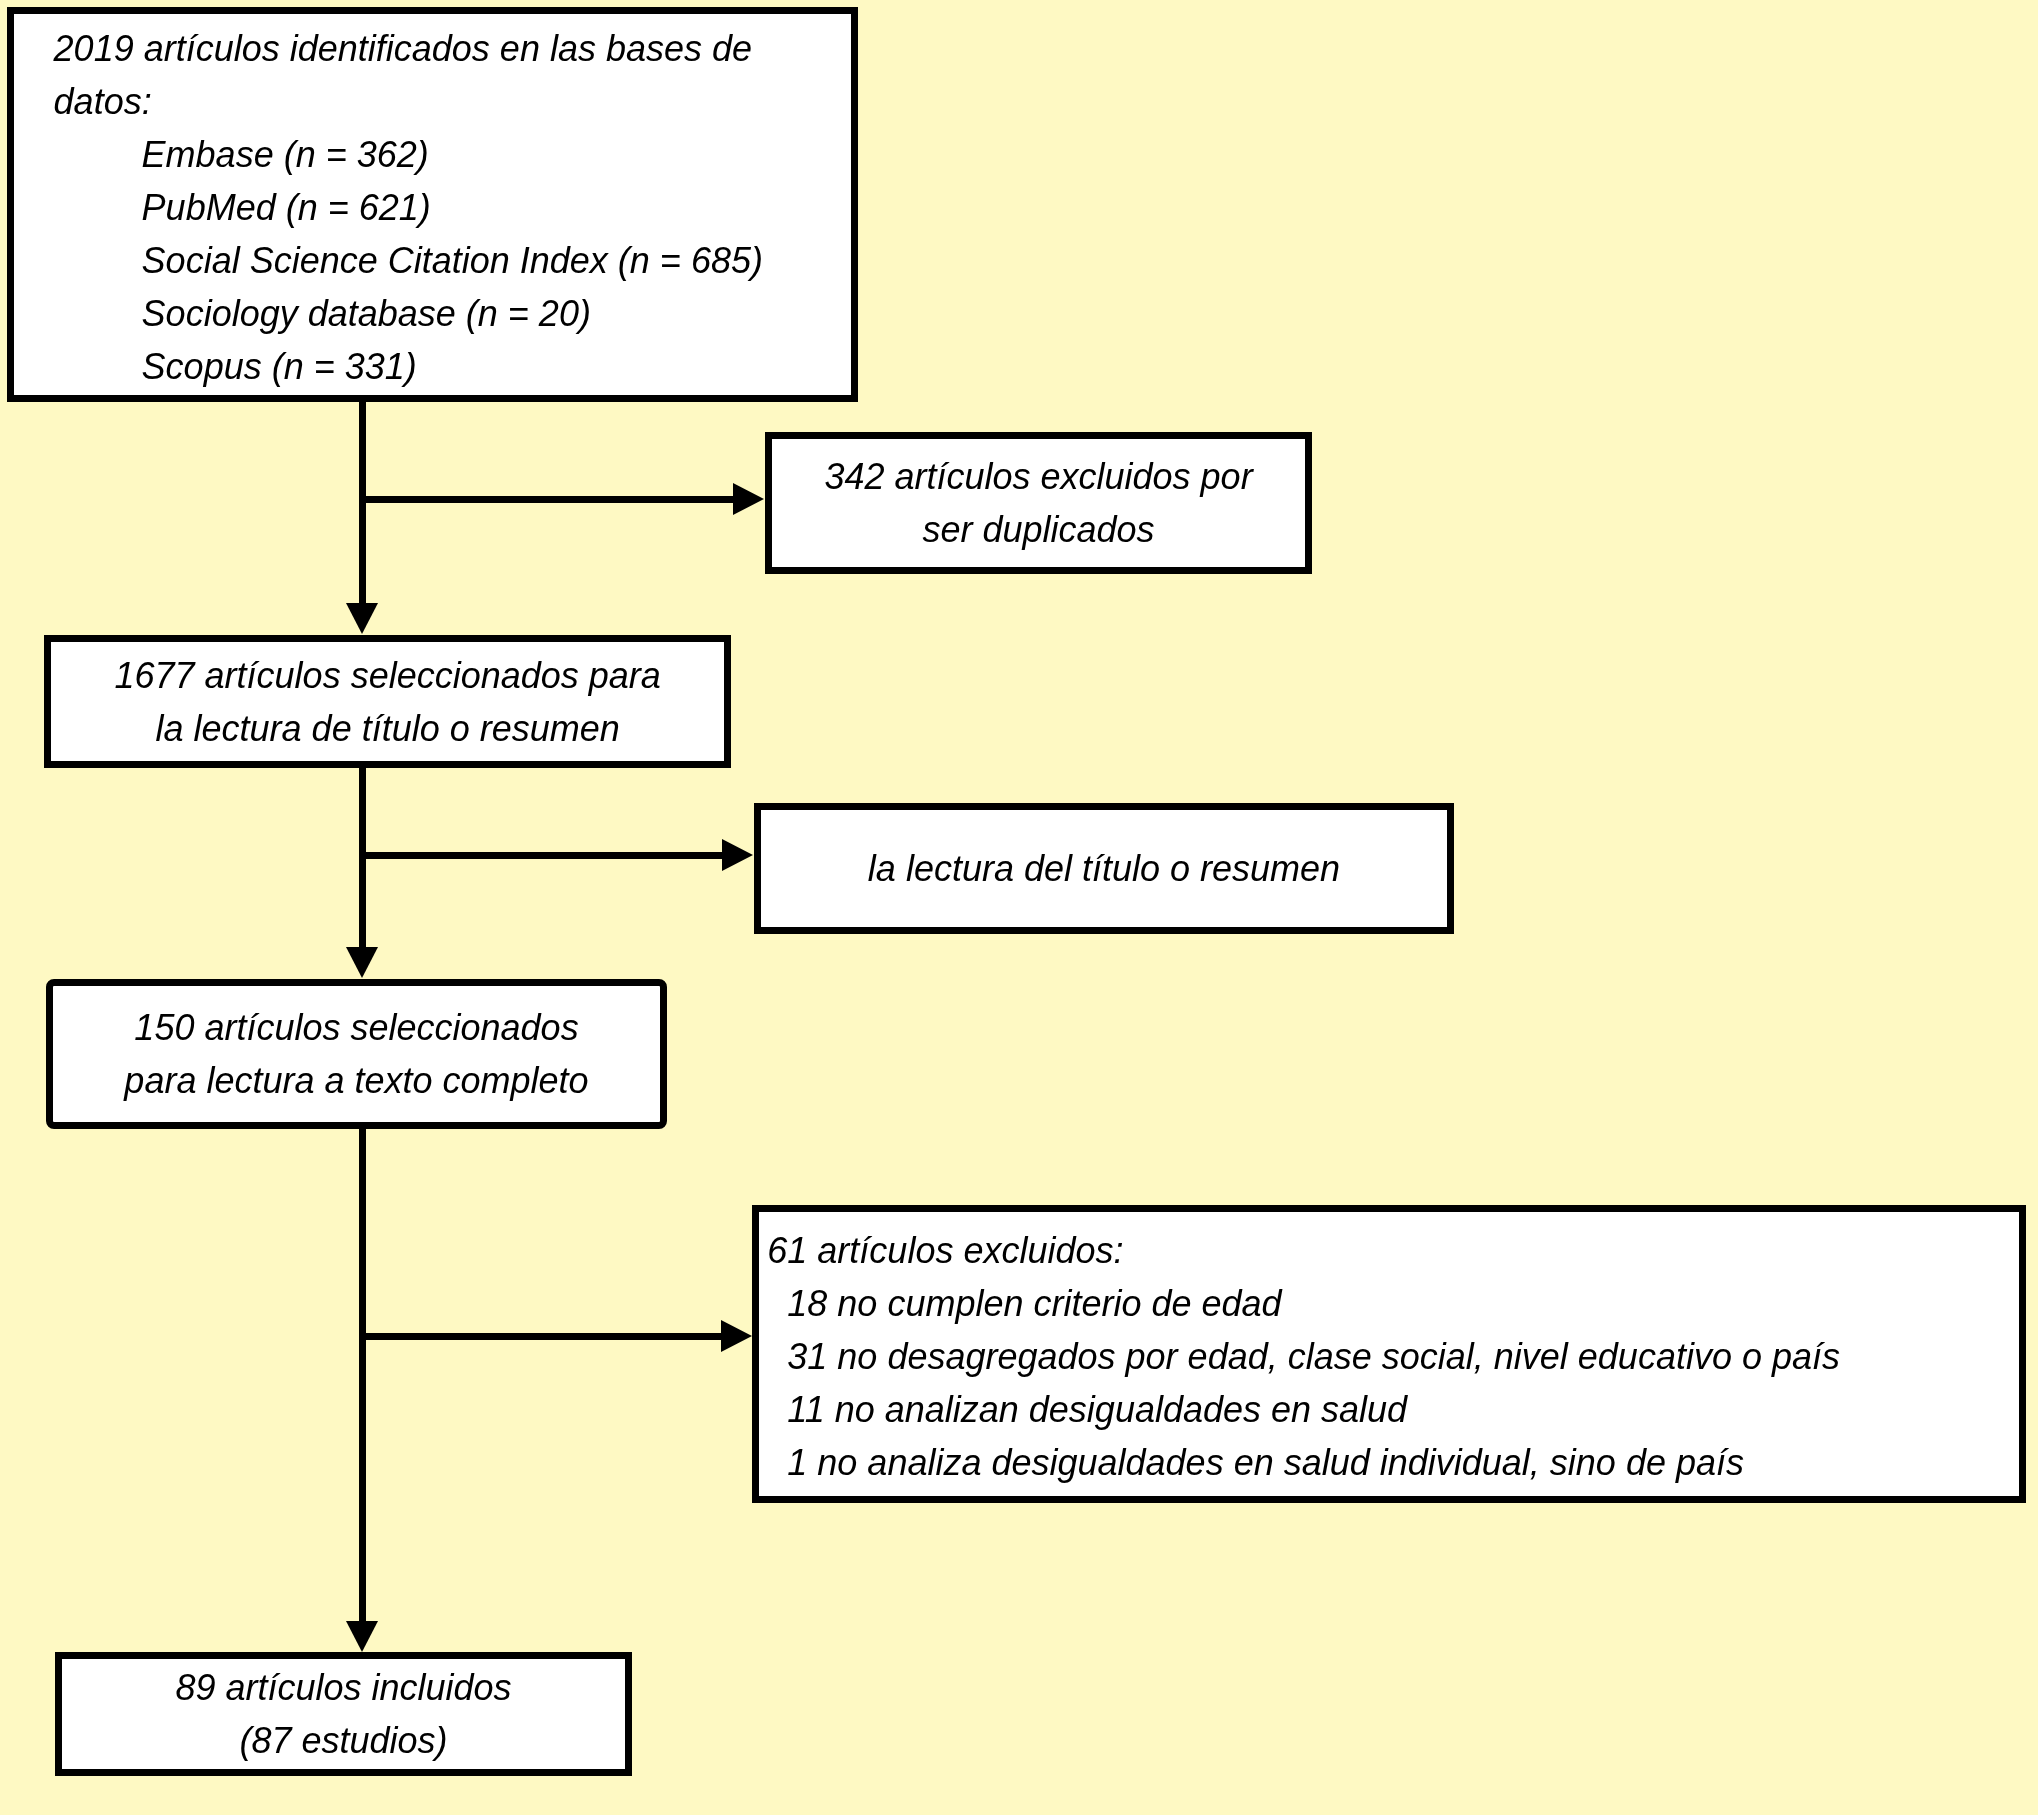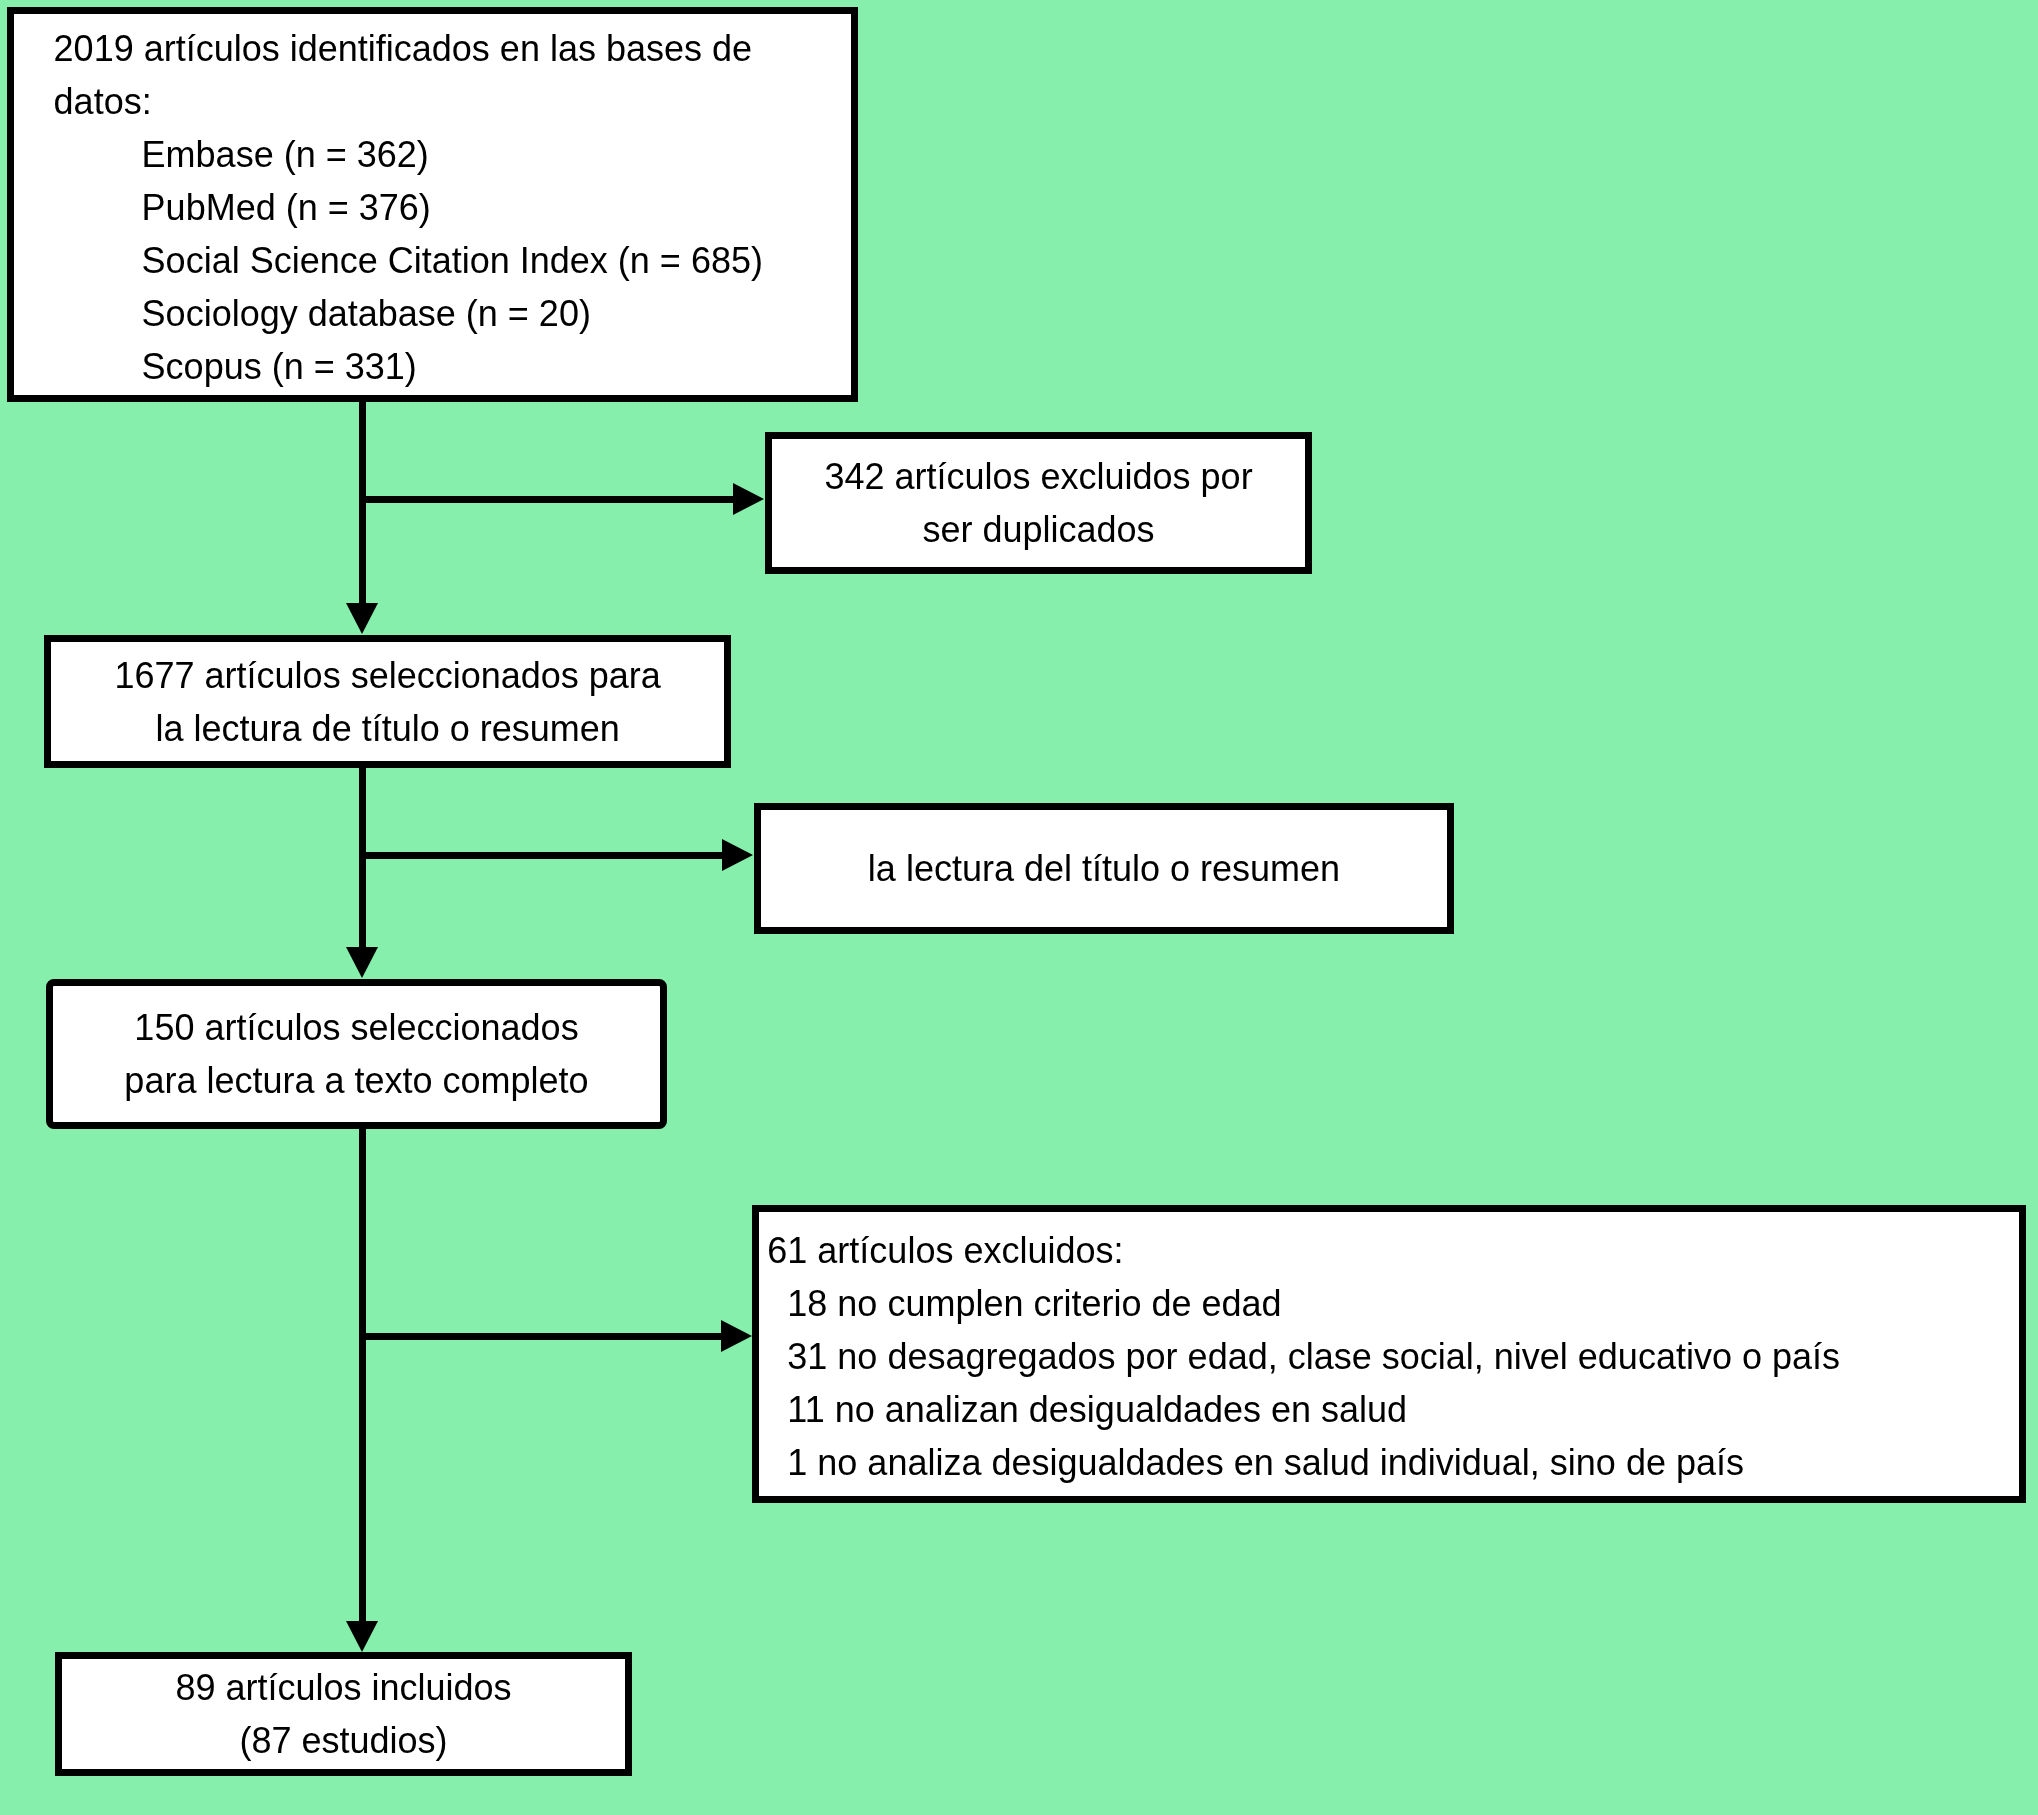--- a/index.html
+++ b/index.html
@@ -1,25 +1,26 @@
 <!DOCTYPE html>
 <html style="font-size:13.2px"><head>
 <meta charset="utf-8">
 <style>
   * { margin: 0; padding: 0; box-sizing: border-box; }
   html, body { background: #ffffff; }
   .canvas {
     position: relative;
     width: 2038px;
     height: 1815px;
-    background: #86efac;
+    background: #fef9c3;
     color: #000000;
     font-family: "Liberation Sans", sans-serif;
     font-size: 36px;
     line-height: 53px;
+    font-style: italic;
   }
   .box {
     position: absolute;
     border: 7.4px solid #000000;
     background: #ffffff;
   }
   .box .line { white-space: nowrap; }
   .box.center {
     display: flex;
     flex-direction: column;
@@ -46,21 +47,21 @@
 </head>
 <body>
 
 <div class="canvas">
 
   <div class="box" style="left:6.6px; top:6.6px; width:851px; height:395px; padding:8.3px 11.6px 0 40px;">
     <div class="line">2019 artículos identificados en las bases de</div>
     <div class="line">datos:</div>
     <div class="db-list">
       <div class="line">Embase (n = 362)</div>
-      <div class="line">PubMed (n = 376)</div>
+      <div class="line">PubMed (n = 621)</div>
       <div class="line">Social Science Citation Index (n = 685)</div>
       <div class="line">Sociology database (n = 20)</div>
       <div class="line">Scopus (n = 331)</div>
     </div>
   </div>
 
   <div class="vline" style="left:359px; top:402px; width:6.6px; height:205px;"></div>
   <div class="arrow-down" style="left:346px; top:603px;"></div>
 
   <div class="hline" style="left:362px; top:496px; width:372px; height:6.6px;"></div>

